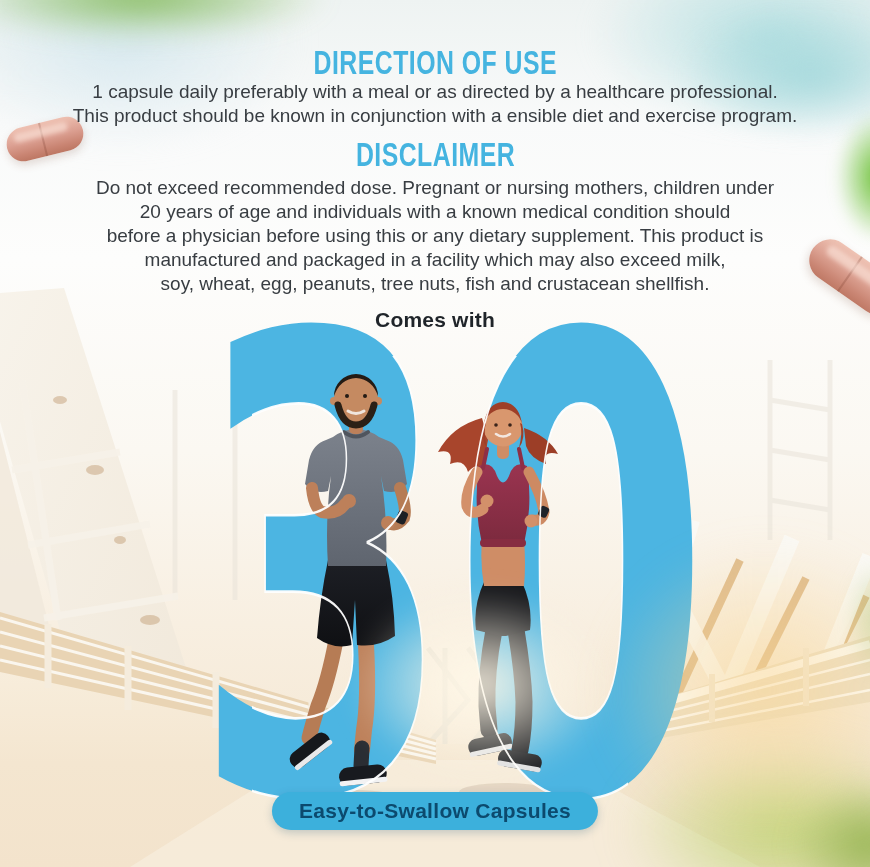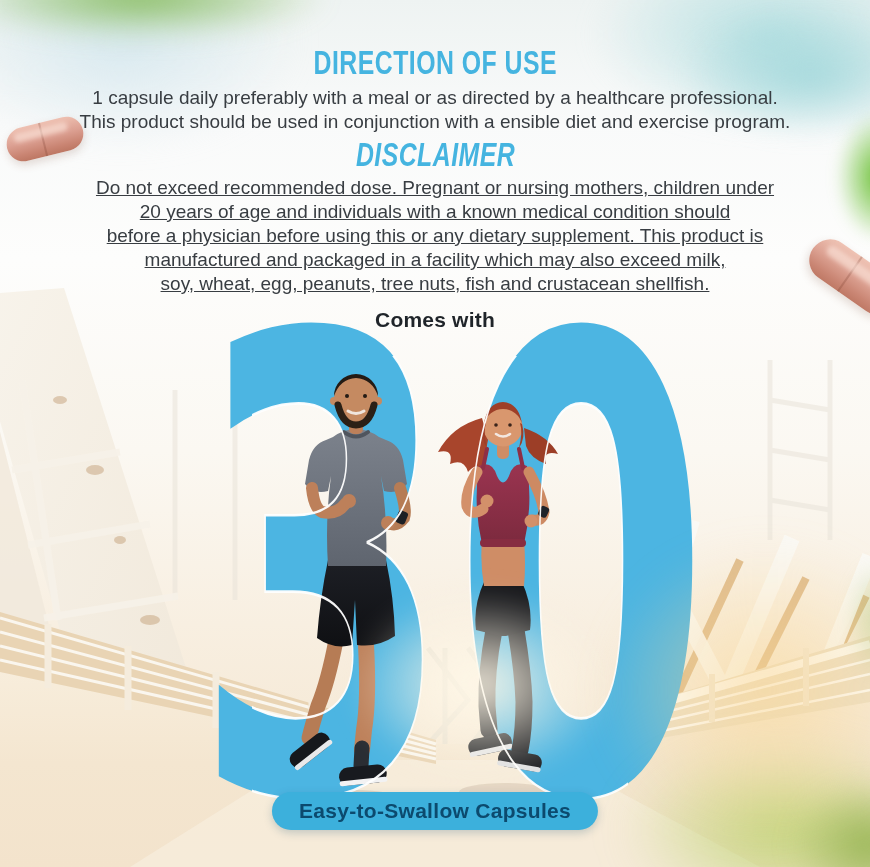--- a/index.html
+++ b/index.html
@@ -267,29 +267,29 @@
   <div class="leaf leaf-right-mid"></div>
   <div class="leaf leaf-right-low"></div>
   <div class="leaf leaf-bottom-right1"></div>
   <div class="leaf leaf-bottom-right2"></div>
   <div class="wash glow-center"></div>
   <div class="wash glow-right"></div>
 
   <div class="center-text h-blue" style="top:48px;">
     <span class="stretch">DIRECTION OF USE</span>
   </div>
-  <div class="center-text body-copy" style="top:86px;">
+  <div class="center-text body-copy" style="top:80px;">
     <div>1 capsule daily preferably with a meal or as directed by a healthcare professional.</div>
-    <div>This product should be used in conjunction with a ensible diet and exercise program.</div>
-  </div>
-
-  <div class="center-text h-blue" style="top:140px;font-style:italic;">
+    <div>This product should be known in conjunction with a ensible diet and exercise program.</div>
+  </div>
+
+  <div class="center-text h-blue" style="top:140px;">
     <span class="stretch">DISCLAIMER</span>
   </div>
-  <div class="center-text body-copy" style="top:176px;text-decoration:underline;">
+  <div class="center-text body-copy" style="top:176px;">
     <div>Do not exceed recommended dose. Pregnant or nursing mothers, children under</div>
     <div>20 years of age and individuals with a known medical condition should</div>
     <div>before a physician before using this or any dietary supplement. This product is</div>
     <div>manufactured and packaged in a facility which may also exceed milk,</div>
     <div>soy, wheat, egg, peanuts, tree nuts, fish and crustacean shellfish.</div>
   </div>
 
   <div class="center-text comes-with" style="top:308px;">Comes with</div>
 
   <div class="badge">Easy-to-Swallow Capsules</div>

